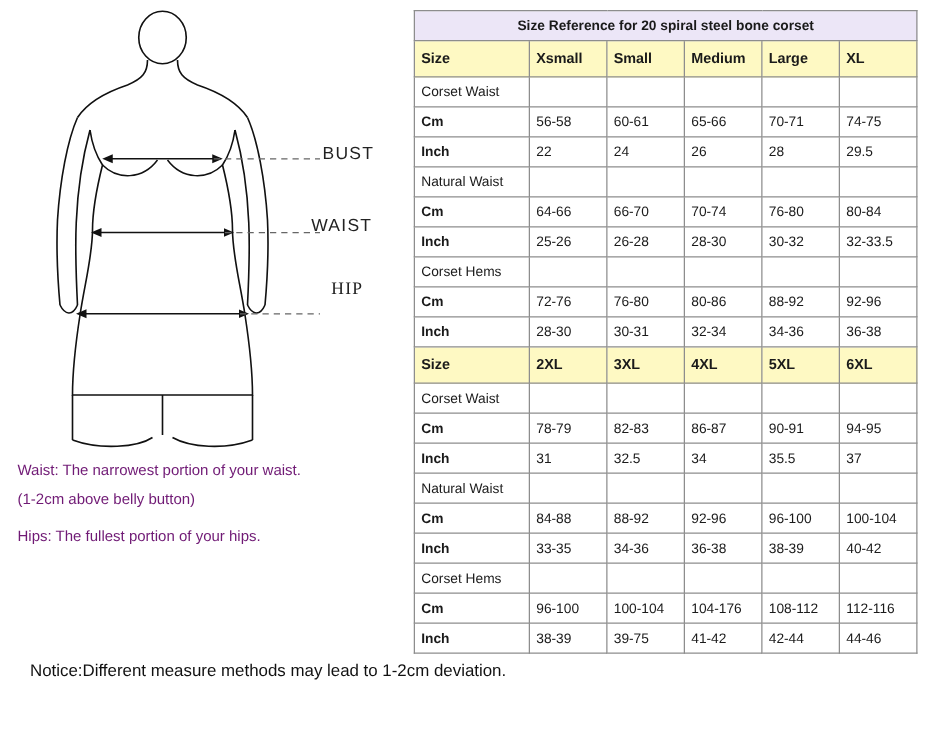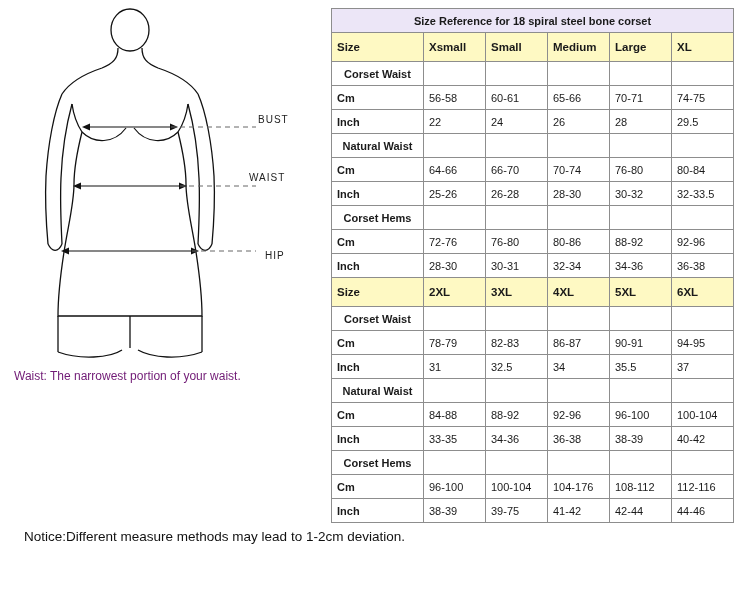--- a/index.html
+++ b/index.html
@@ -27,29 +27,29 @@
   #body-figure {
     position: absolute;
     left: 10px;
     top: 8px;
     width: 310px;
     height: 360px;
   }
 
   .measure-label {
     position: absolute;
-    font-size: 10px;
+    font-size: 14px;
     letter-spacing: 1px;
     color: #222;
     font-family: "Liberation Sans", sans-serif;
     text-align: right;
   }
   #label-bust { left: 258px; top: 114px; }
   #label-waist { left: 249px; top: 172px; }
-  #label-hip { left: 265px; top: 250px; }
+  #label-hip { left: 265px; top: 224px; font-family: Liberation Serif, serif; }
 
   .note-line {
     position: absolute;
     font-size: 12px;
     color: #701a75;
     white-space: nowrap;
   }
   #note-waist { left: 14px; top: 369px; }
   #note-waist2 { left: 14px; top: 392px; }
   #note-hips { left: 14px; top: 422px; }
@@ -91,22 +91,21 @@
     font-size: 12px;
     height: 22px;
   }
   tr.header-row td {
     background: #fef9c3;
     font-weight: bold;
     font-size: 11.5px;
     height: 22px;
   }
   td.group-label {
-    font-weight: bold;
-    text-align: center;
+    font-weight: normal;
   }
   td.unit-label {
     font-weight: bold;
   }
   td.blank {
   }
   col.c-label { width: 92px; }
   col.c-val { width: 62px; }
 </style>
 </head>
@@ -160,37 +159,39 @@
 
     <line x1="58" y1="243" x2="182" y2="243" stroke="#111" stroke-width="1.2" marker-start="url(#arrowL)" marker-end="url(#arrowR)"></line>
     <line x1="182" y1="243" x2="246" y2="243" stroke="#666" stroke-width="1" stroke-dasharray="5,4"></line>
   </svg>
 
   <div class="measure-label" id="label-bust">BUST</div>
   <div class="measure-label" id="label-waist">WAIST</div>
   <div class="measure-label" id="label-hip">HIP</div>
 
   <div class="note-line" id="note-waist">Waist: The narrowest portion of your waist.</div>
+  <div class="note-line" id="note-waist2">(1-2cm above belly button)</div>
+  <div class="note-line" id="note-hips">Hips: The fullest portion of your hips.</div>
 
   <div class="notice-line" id="notice-1">Notice:Different measure methods may lead to 1-2cm deviation.</div>
 </div>
 
 <div id="size-table-wrap">
   <table class="size-table">
     <colgroup>
       <col class="c-label">
         <col class="c-val">
         <col class="c-val">
         <col class="c-val">
         <col class="c-val">
         <col class="c-val">
     </colgroup>
     <tbody id="table-body">
       <tr>
-        <td class="title-cell" colspan="6">Size Reference for 18 spiral steel bone corset</td>
+        <td class="title-cell" colspan="6">Size Reference for 20 spiral steel bone corset</td>
       </tr>
 
     <tr class="header-row">
           <td>Size</td>
           <td>Xsmall</td>
           <td>Small</td>
           <td>Medium</td>
           <td>Large</td>
           <td>XL</td>
         </tr>

